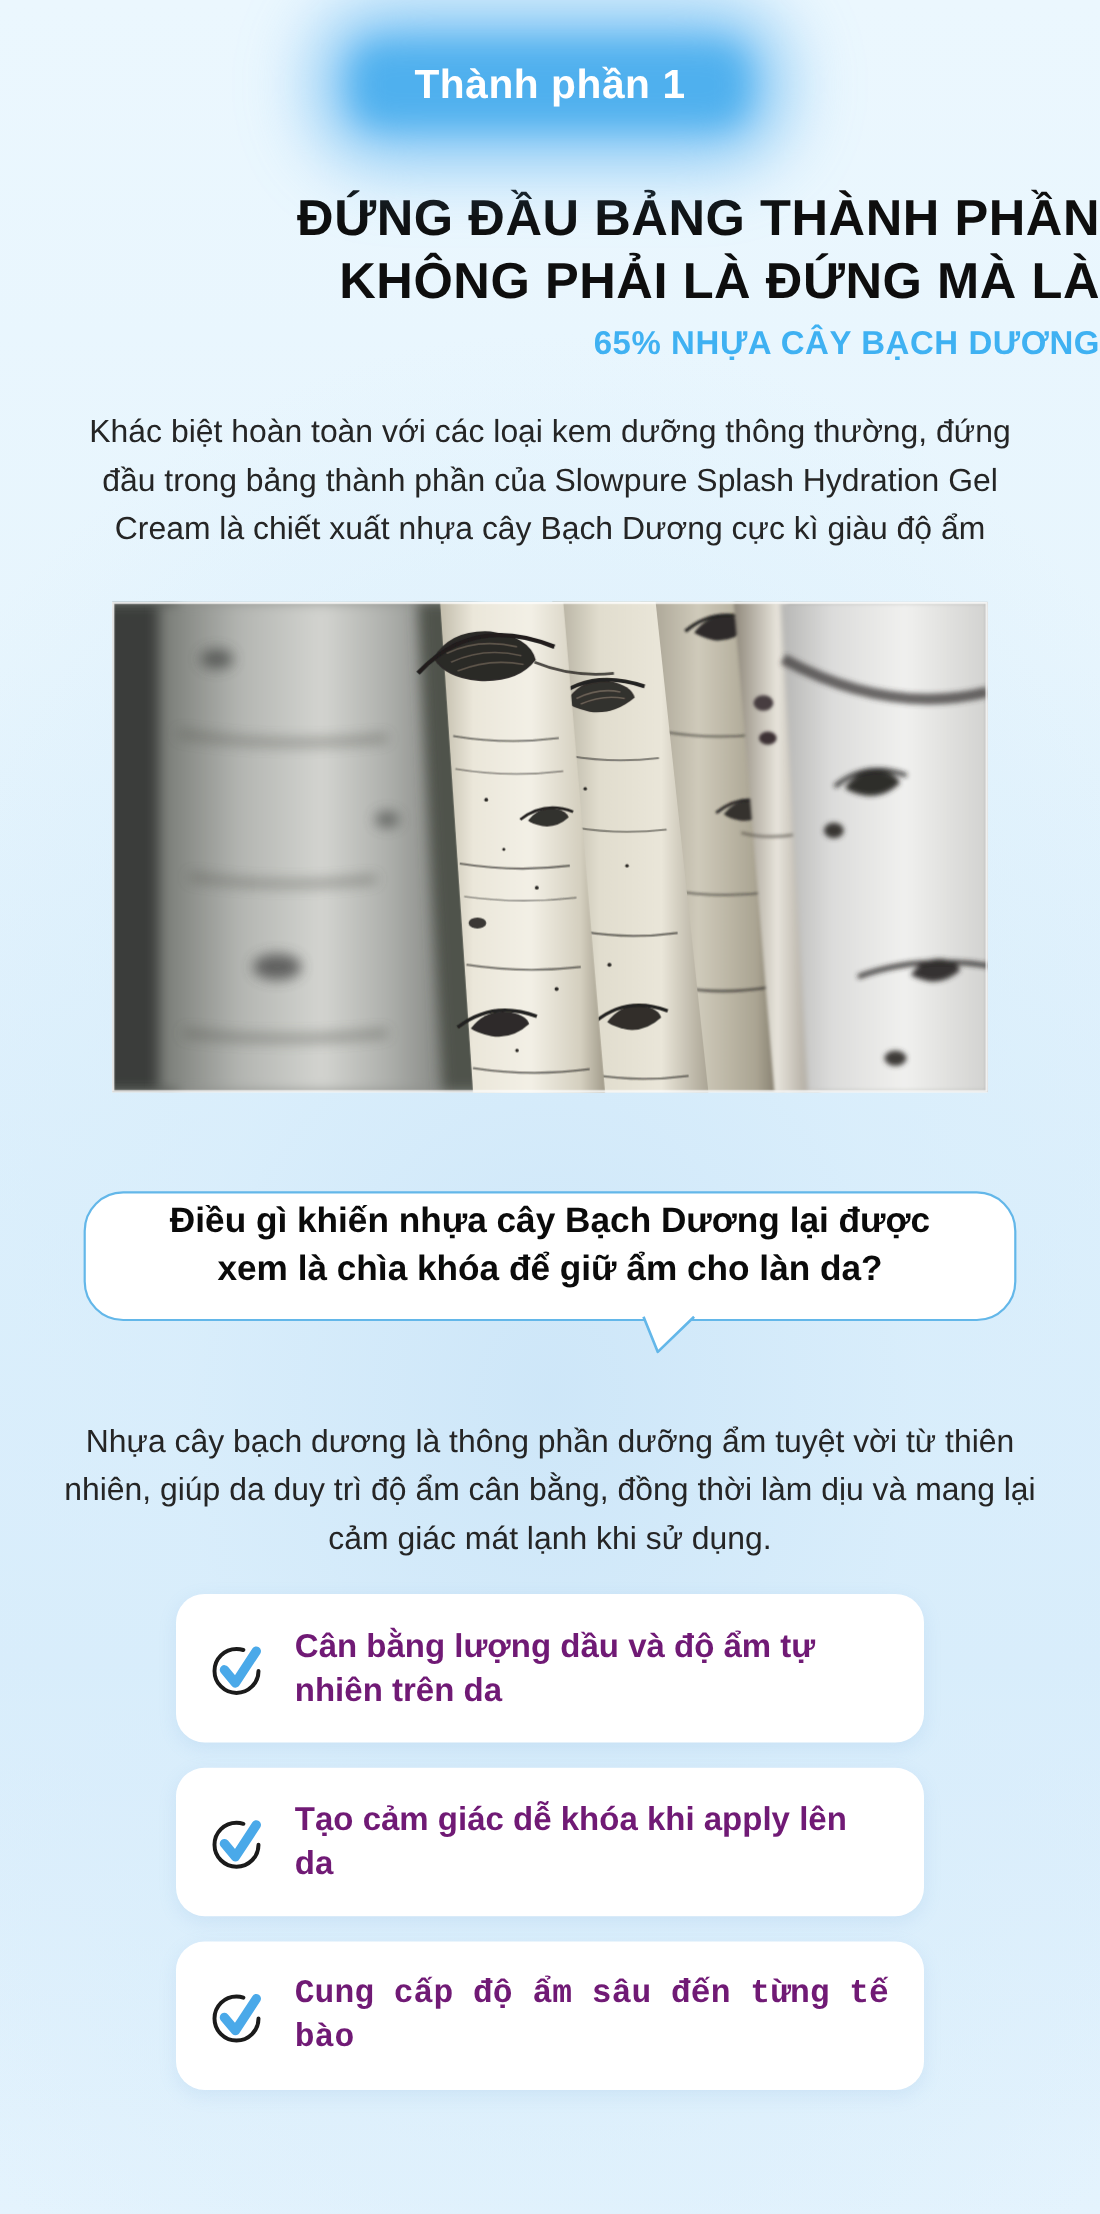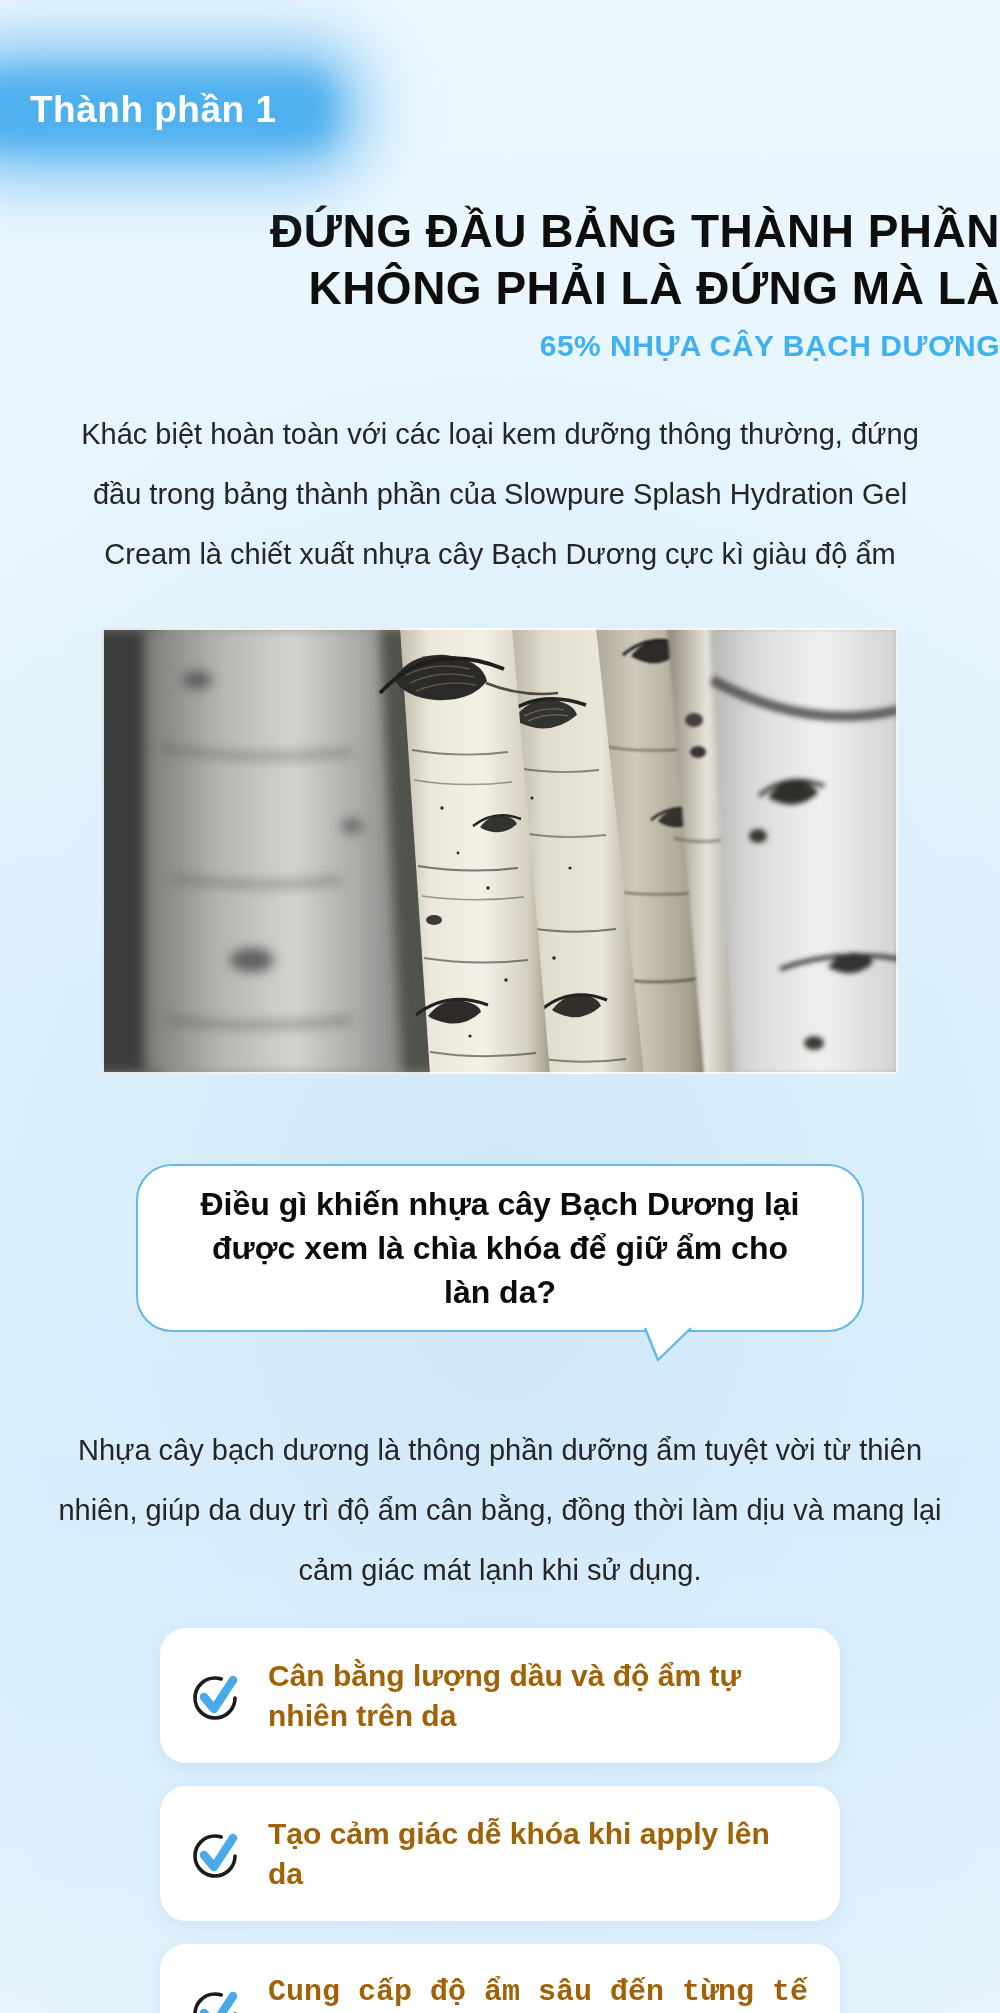--- a/index.html
+++ b/index.html
@@ -4,59 +4,59 @@
 <style>
   html,body{margin:0;padding:0;}
   body{background:#dfeefa;font-family:"Liberation Sans",sans-serif;}
   .page{
     position:relative;width:1000px;height:2013px;margin:0 auto;overflow:hidden;
     background:
       radial-gradient(75% 48% at 50% 63%, rgba(205,230,248,.95) 0%, rgba(216,237,251,.8) 45%, rgba(234,247,254,0) 100%),
       linear-gradient(180deg,#ebf7fe 0%,#e7f5fd 30%,#ddf0fc 55%,#d9edfb 75%,#e4f3fd 100%);
   }
   
-  .badge-wrap{padding-top:81px;}
+  .badge-wrap{padding-top:48px;text-align:center;}
   .badge{position:relative;display:inline-block;padding:8px 30px;}
   .badge::before{
     content:"";position:absolute;inset:-12px -30px;border-radius:30px;
     background:#4fb0ee;filter:blur(15px);
     box-shadow:0 0 55px 30px rgba(96,182,242,.75);
   }
   .badge span{
     position:relative;z-index:1;color:#ffffff;font-size:37px;font-weight:bold;letter-spacing:.5px;
   }
   
   .heading{margin-top:64px;text-align:right;font-weight:800;line-height:57px;letter-spacing:.5px;}
   .heading .dark{color:#0e0e0e;font-size:46px;font-weight:800;}
   .heading .blue{color:#3fb1f2;font-size:30px;font-weight:800;}
   
   .para{
     width:884px;margin:30px auto 0;text-align:center;
-    color:#252525;font-size:29px;line-height:60px;font-weight:300;
+    color:#252525;font-size:29px;line-height:44px;font-weight:300;
   }
   .para.answer{margin-top:88px;width:900px;}
   
   .photo{display:block;margin:44px 0 0 102px;width:796px;height:446px;}
   
   .bubble{
-    position:relative;width:728px;margin:90px auto 0;min-height:118px;box-sizing:border-box;
+    position:relative;width:848px;margin:90px auto 0;min-height:118px;box-sizing:border-box;
     background:#ffffff;border:2px solid #63b7e9;border-radius:36px;
-    display:flex;align-items:flex-start;justify-content:center;padding:16px 48px;
+    display:flex;align-items:flex-start;justify-content:center;padding:2px 48px;
   }
   .bubble .q{color:#0b0b0b;font-size:32px;font-weight:bold;text-align:center;line-height:44px;}
   .bubble .tail{position:absolute;left:505px;top:calc(100% - 3px);width:50px;height:36px;}
   
   .cards{width:680px;margin:28px auto 0;}
   .card{
     box-sizing:border-box;min-height:135px;border-radius:26px;background:#ffffff;
     box-shadow:0 5px 16px rgba(120,170,215,.16);
     display:flex;align-items:center;gap:24px;padding:18px 30px 18px 28px;margin-bottom:23px;
   }
   .card:last-child{margin-bottom:0;font-family:Liberation Mono, monospace;}
-  .card .label{color:#a16207;font-size:30px;font-weight:bold;line-height:40px;}
+  .card .label{color:#701a75;font-size:30px;font-weight:bold;line-height:40px;}
   .check-icon{flex:0 0 56px;width:56px;height:56px;}
 </style>
 </head>
 <body>
 
 <div class="page">
 
   <div class="badge-wrap">
     <div class="badge">
       <span>Thành phần 1</span>

